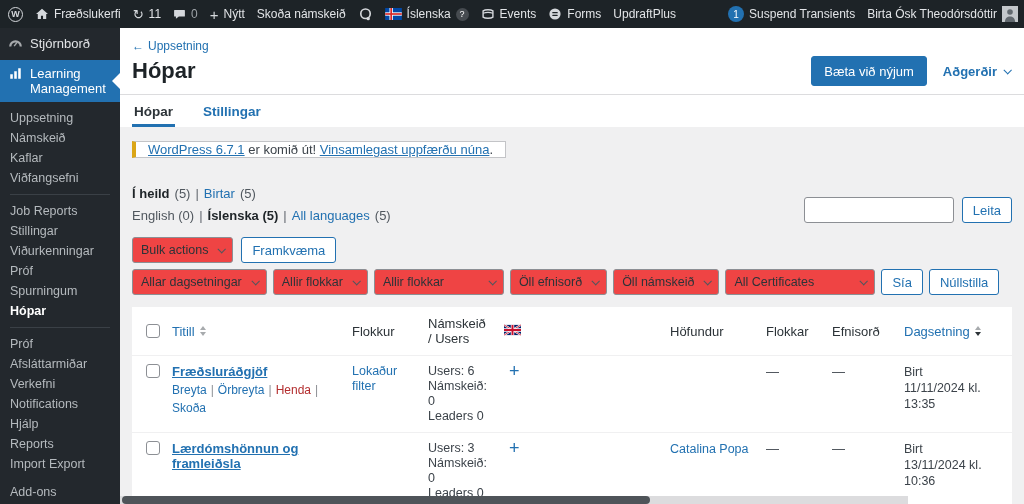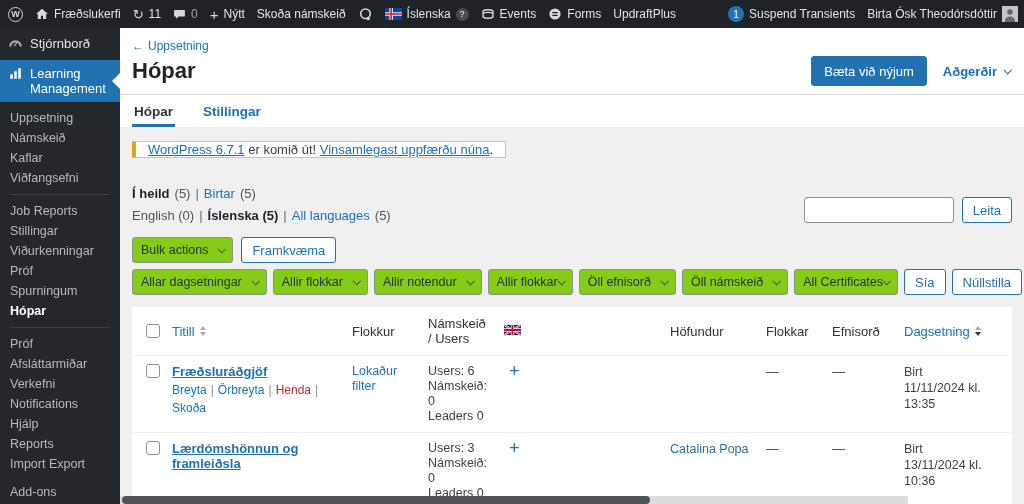--- a/index.html
+++ b/index.html
@@ -83,21 +83,21 @@
   .search { display:flex; gap:8px; align-items:center; }
   .search-input { width:150px; height:26px; border:1px solid #8c8f94; border-radius:3px;
     background:#fff; padding:0 6px; font-size:13px; font-family:inherit; }
   .btn2 { border:1px solid #2271b1; color:#2271b1; background:#fff; border-radius:3px;
     height:26px; padding:0 10px; font-size:13px; font-family:inherit;
     display:inline-flex; align-items:center; cursor:pointer; white-space:nowrap; }
 
   .bulk-row { margin-top:14px; display:flex; gap:8px; align-items:center; }
   .filter-row { margin-top:6px; display:flex; gap:6px; align-items:center; }
   .sel { display:inline-flex; align-items:center; border:1px solid #8c8f94;
-    border-radius:3px; background:#84cc16; height:26px; padding:0 8px;
+    border-radius:3px; background:#ef4444; height:26px; padding:0 8px;
     font-size:12.5px; color:#2c3338; cursor:pointer; white-space:nowrap; }
   .sel .chev { margin-left:10px; }
   .sel.grow .chev { margin-left:auto; }
   .w-cat2 { width:130px; } .w-cert { width:150px; }
 
   
   table.list-table { width:100%; border-collapse:collapse; background:#fff;
     margin-top:12px; table-layout:fixed; }
   .list-table th { text-align:left; vertical-align:middle; padding:9px 6px;
     font-size:13px; font-weight:400; color:#2c3338; }
@@ -319,24 +319,20 @@
       <button class="btn2">Framkvæma</button>
     </div>
 
     <div class="filter-row">
       <div class="sel">
           <span>Allar dagsetningar</span>
           <i class="chev"></i>
         </div>
       <div class="sel">
           <span>Allir flokkar</span>
-          <i class="chev"></i>
-        </div>
-      <div class="sel">
-          <span>Allir notendur</span>
           <i class="chev"></i>
         </div>
       <div class="sel grow w-cat2">
           <span>Allir flokkar</span>
           <i class="chev"></i>
         </div>
       <div class="sel">
           <span>Öll efnisorð</span>
           <i class="chev"></i>
         </div>

